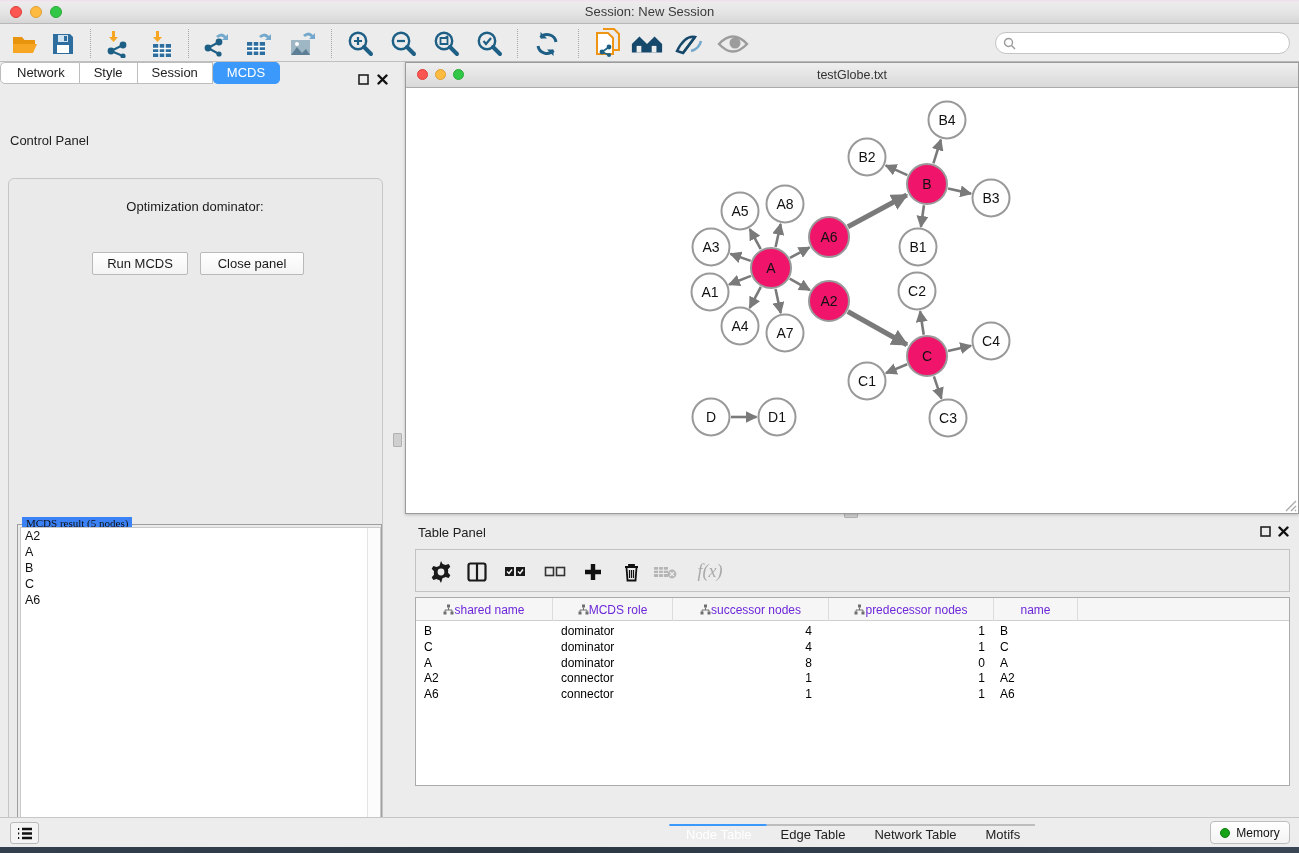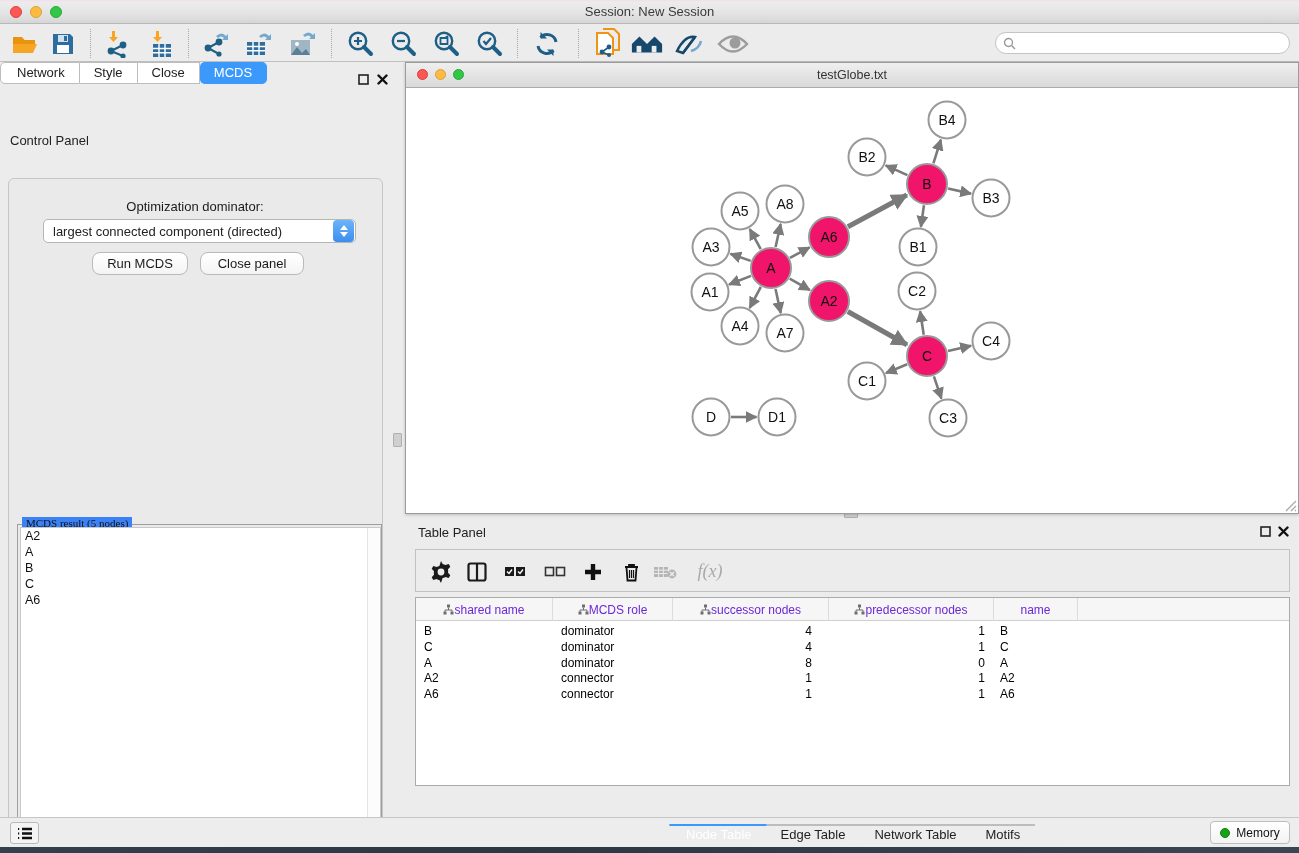--- a/index.html
+++ b/index.html
@@ -34,21 +34,21 @@
   .seg:first-child { border-left:1px solid #bdbdbd; border-radius:5px 0 0 5px;padding-left:16px; }
   .seg.last { border-radius:0 5px 5px 0; }
   .seg.sel { background:#3b99fc; color:#fff; border-color:#3b99fc; border-radius:5px; }
   #cp-inner { left:8px; top:116px; width:375px; height:689px; background:#eaeaea; border:1px solid #c6c6c6; border-radius:6px; }
   #opt-label { left:0; top:137px; width:390px; text-align:center; font-size:13px; color:#1a1a1a; }
   #criterion-select { left:43px; top:157px; width:313px; height:24px; background:#fff; border:1px solid #b5b5b5; border-radius:5px; display:flex; align-items:center; }
   #criterion-select .val { font-size:13px; padding-left:9px; flex:1; }
   #stepper { width:21px; height:22px; margin:0 1px; background:linear-gradient(#6db3f8,#3b8ef0); border-radius:4px; display:flex; flex-direction:column; align-items:center; justify-content:center; gap:2px; }
   .chev-up { width:0;height:0;border-left:4px solid transparent;border-right:4px solid transparent;border-bottom:5px solid #fff; }
   .chev-dn { width:0;height:0;border-left:4px solid transparent;border-right:4px solid transparent;border-top:5px solid #fff; }
-  .push-btn { position:absolute; height:23px; background:linear-gradient(#ffffff,#f4f4f4); border:1px solid #b9b9b9; border-radius:8px; font-size:13px; color:#1a1a1a; display:flex; align-items:center; justify-content:center; font-family:"Liberation Sans",sans-serif; }
+  .push-btn { position:absolute; height:23px; background:linear-gradient(#ffffff,#f4f4f4); border:1px solid #b9b9b9; border-radius:2px; font-size:13px; color:#1a1a1a; display:flex; align-items:center; justify-content:center; font-family:"Liberation Sans",sans-serif; }
   #run-btn { left:92px; top:190px; width:96px; }
   #closepanel-btn { left:200px; top:190px; width:104px; }
   #mcds-fieldset { left:17px; top:462px; width:365px; height:336px; border:1px solid #9f9f9f; }
   #mcds-legend { position:absolute; top:-8px; left:4px; background:#3b82f6; padding:0 4px; font-size:11px; color:#111;font-family:Liberation Serif, serif; }
   #mcds-list { position:absolute; left:2px; top:2px; width:361px; height:331px; background:#fff; border:1px solid #c9c9c9; overflow:hidden; }
   .mcds-item { font-size:12.5px; line-height:16px; padding-left:4px; color:#111; }
   #mcds-scroll { position:absolute; right:0; top:0; width:13px; height:100%; background:#fcfcfc; border-left:1px solid #e4e4e4; }
 
   
   .grip { background:#cfcfcf; border:1px solid #b0b0b0; border-radius:1px; }
@@ -257,32 +257,25 @@
       </svg>
   </div>
   <div class="mini-icon-btn" style="left:375px; top:10px;">
     <svg width="11" height="11" viewBox="0 0 11 11">
         <path d="M1.5 1.5 L9.5 9.5 M9.5 1.5 L1.5 9.5" stroke="#111" stroke-width="2.4" stroke-linecap="round"></path>
       </svg>
   </div>
   <div id="cp-tabs">
     <div class="seg">Network</div>
     <div class="seg">Style</div>
-    <div class="seg">Close</div>
+    <div class="seg">Session</div>
     <div class="seg sel last">MCDS</div>
   </div>
   <div id="cp-inner" class="abs"></div>
   <div id="opt-label" class="abs">Optimization dominator:</div>
-  <div id="criterion-select" class="abs">
-    <span class="val">largest connected component (directed)</span>
-    <span id="stepper">
-        <span class="chev-up"></span>
-        <span class="chev-dn"></span>
-      </span>
-  </div>
   <div id="run-btn" class="push-btn">Run MCDS</div>
   <div id="closepanel-btn" class="push-btn">Close panel</div>
   <div id="mcds-fieldset" class="abs">
     <span id="mcds-legend">MCDS result (5 nodes)</span>
     <div id="mcds-list">
       <div id="mcds-scroll"></div>
     <div class="mcds-item">A2</div>
         <div class="mcds-item">A</div>
         <div class="mcds-item">B</div>
         <div class="mcds-item">C</div>

